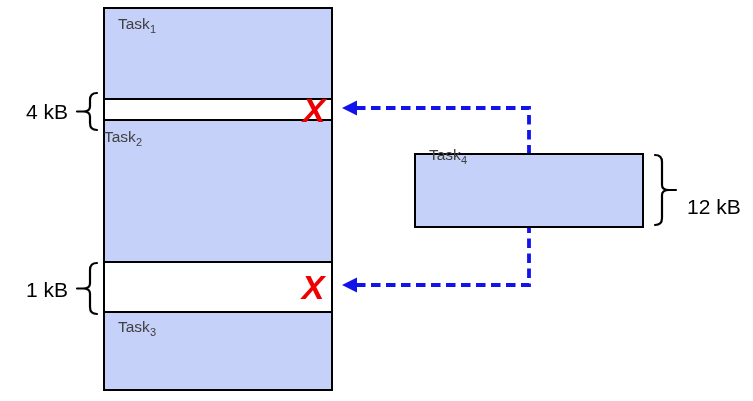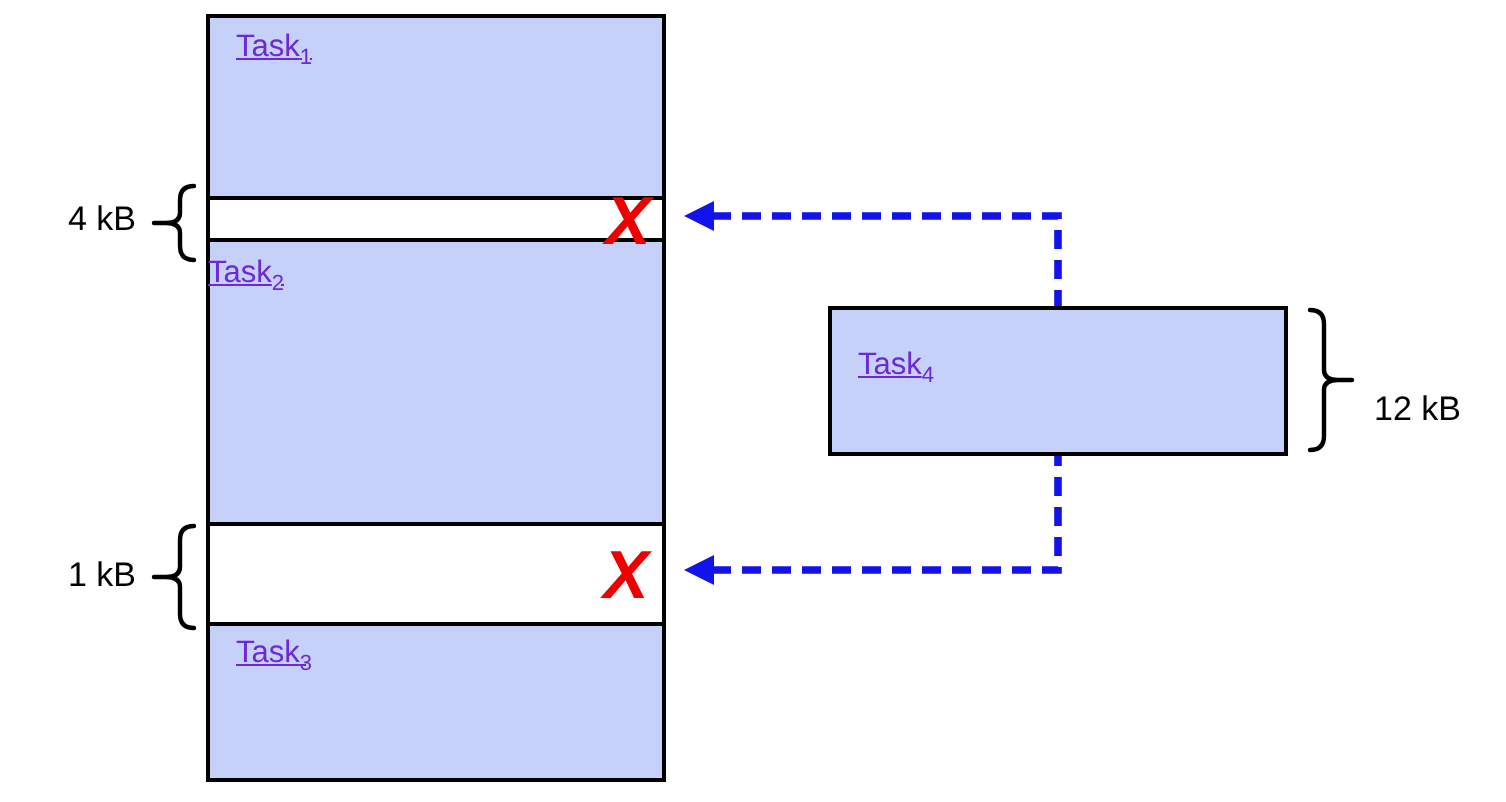--- a/index.html
+++ b/index.html
@@ -18,29 +18,28 @@
   .cross-text {
     font-family: "Liberation Sans", sans-serif;
     font-style: italic;
     font-weight: bold;
     font-size: 34px;
     text-anchor: middle;
   }
   .tlabel {
     position: absolute;
     font-size: 15.5px;
-    color: #6d28d9;
+    color: #404040;
     white-space: nowrap;
     line-height: 1.15;
-    text-decoration: underline;
   }
   .tlabel sub { font-size: 11px; line-height: 0; }
   .slabel {
     position: absolute;
-    font-size: 17px;
+    font-size: 21px;
     color: #000000;
     white-space: nowrap;
     line-height: 1.15;
   }
   .right { text-align: right; }
 </style>
 </head>
 <body>
 
 <div class="canvas">
@@ -75,21 +74,21 @@
 
   <div class="tlabel" style="left:118px; top:15px;">
     <span>Task</span><sub>1</sub>
   </div>
   <div class="tlabel" style="left:104px; top:128px;">
     <span>Task</span><sub>2</sub>
   </div>
   <div class="tlabel" style="left:118px; top:318px;">
     <span>Task</span><sub>3</sub>
   </div>
-  <div class="tlabel" style="left:429px; top:174px;">
+  <div class="tlabel" style="left:429px; top:146px;">
     <span>Task</span><sub>4</sub>
   </div>
 
   <div class="slabel right" style="left:12px; top:100px; width:56px;">4 kB</div>
   <div class="slabel right" style="left:12px; top:278px; width:56px;">1 kB</div>
   <div class="slabel" style="left:687px; top:179px;margin-top:16px;">12 kB</div>
 
 </div>
 
 </body></html>

